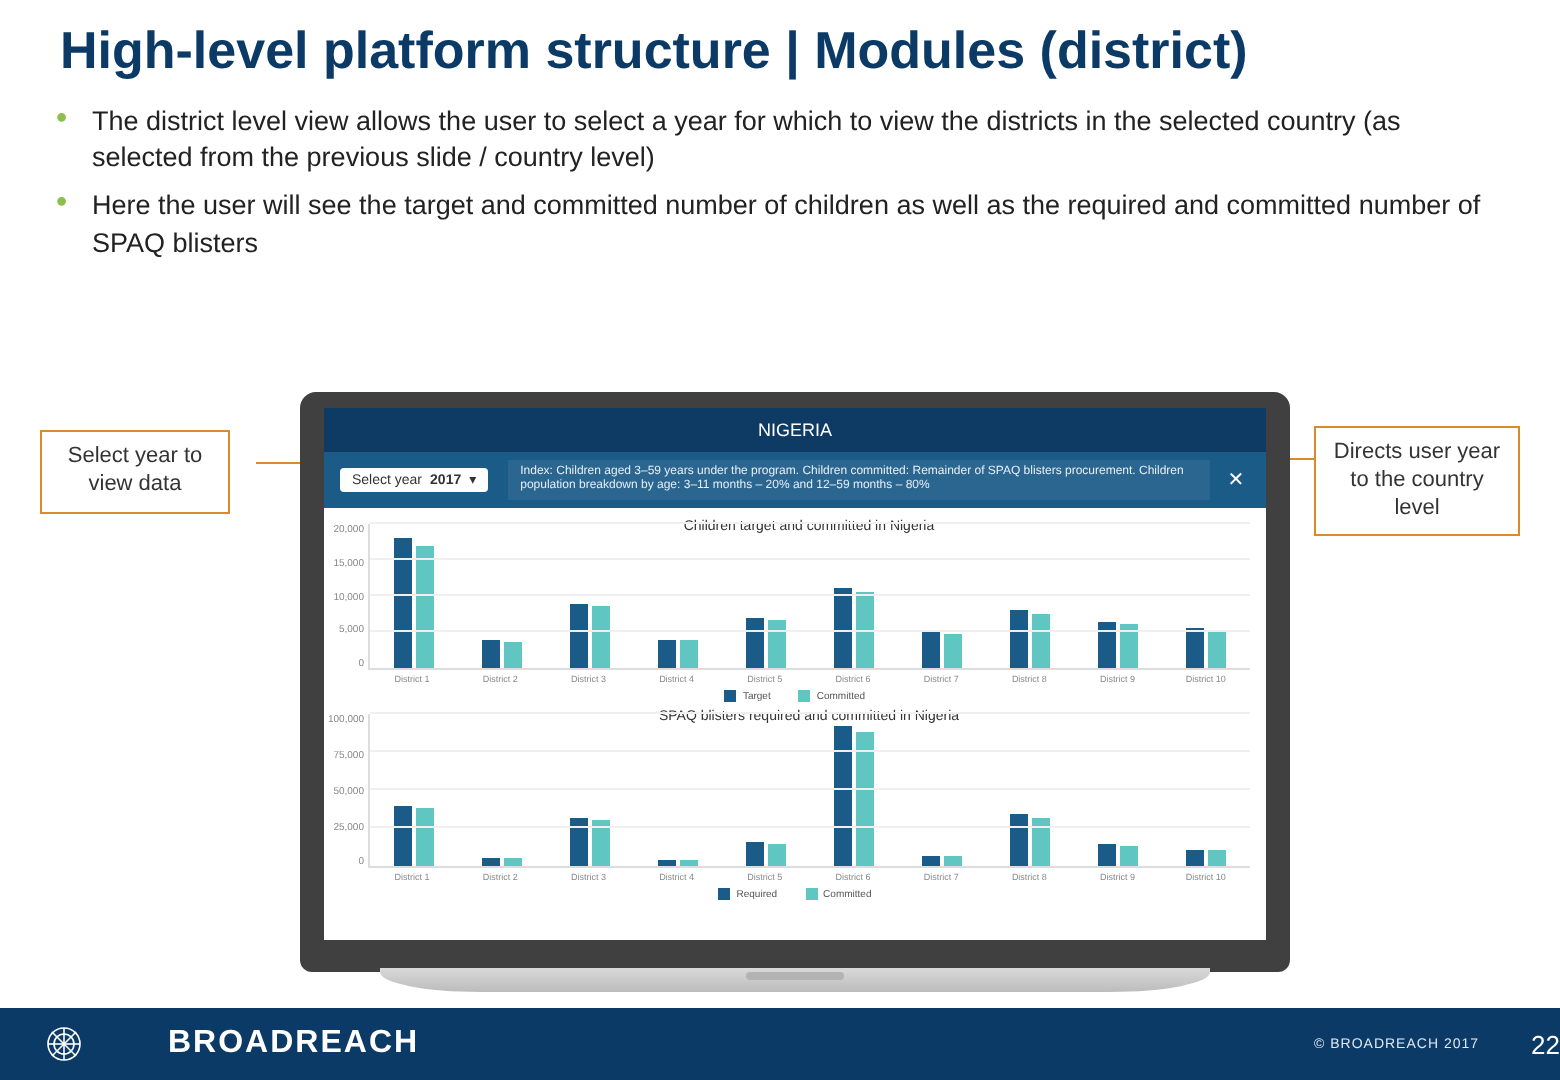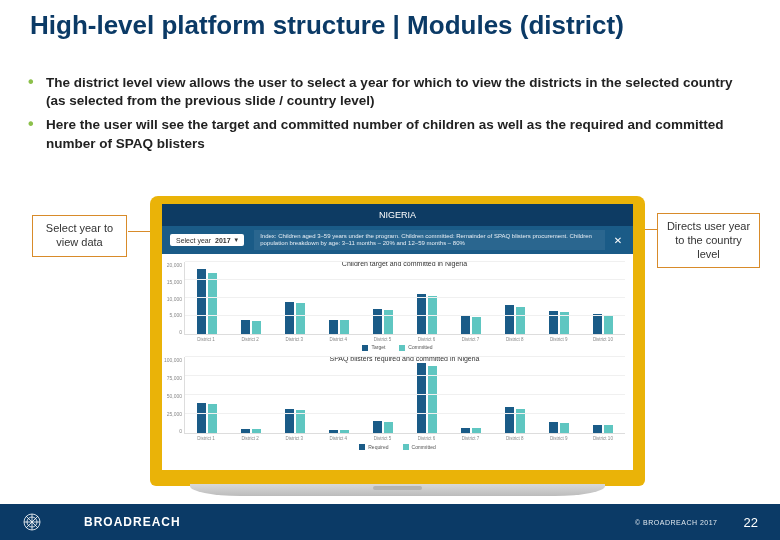--- a/index.html
+++ b/index.html
@@ -1,26 +1,26 @@
 <!DOCTYPE html>
 <html><head>
 <meta charset="utf-8">
 <style>
   * { box-sizing: border-box; margin: 0; padding: 0; }
   html, body { width: 780px; height: 540px; font-family: Arial, Helvetica, sans-serif; background: #fff; overflow: hidden; }
   .slide { position: relative; width: 780px; height: 540px; background: #fff; }
   .title { position: absolute; left: 30px; top: 10px; font-size: 26px; font-weight: bold; color: #0b3a66; }
-  .bullets { position: absolute; left: 28px; top: 74px; right: 30px; font-size: 13.5px; color: #222; line-height: 1.35; font-weight: bold; }
+  .bullets { position: absolute; left: 28px; top: 52px; right: 30px; font-size: 13.5px; color: #222; line-height: 1.35; }
   .bullets li { position: relative; list-style: none; padding-left: 18px; margin-bottom: 6px; }
   .bullets li::before { content: "•"; position: absolute; left: 0; top: 0; color: #8cc04b; font-size: 16px; line-height: 1; }
   .callout { position: absolute; border: 1px solid #d88b2a; background: #fff; font-size: 11px; color: #333; text-align: center; padding: 6px 6px; line-height: 1.25; width: 95px; }
-  .callout.left { left: 32px; top: 215px; }
+  .callout.left { left: 20px; top: 215px; }
   .callout.right { right: 20px; top: 213px; width: 103px; }
   .monitor { position: absolute; left: 150px; top: 196px; width: 495px; height: 290px; }
-  .bezel { position: absolute; inset: 0; background: #eab308; border-radius: 8px 8px 6px 6px; padding: 4px 12px 12px 12px; }
+  .bezel { position: absolute; inset: 0; background: #404040; border-radius: 8px 8px 6px 6px; padding: 4px 12px 12px 12px; }
   .screen { position: absolute; left: 12px; right: 12px; top: 8px; bottom: 16px; background: #f5f6f7; overflow: hidden; }
   .base { position: absolute; left: 40px; right: 40px; bottom: -10px; height: 12px; background: linear-gradient(#d9d9d9,#bcbcbc); border-radius: 0 0 50px 50px / 0 0 10px 10px; }
   .base::after { content:""; position:absolute; left:44%; right:44%; top:2px; height:4px; background:#b3b3b3; border-radius:2px; }
   .app-header { position: absolute; left:0; right:0; top:0; height:22px; background:#0d3b63; color:#fff; font-size:9px; display:flex; align-items:center; justify-content:center; }
   .app-sub { position: absolute; left:0; right:0; top:22px; height:28px; background:#1a5b87; color:#fff; font-size:7px; display:flex; align-items:center; }
   .select-year { display:flex; align-items:center; gap:4px; margin-left:8px; background:#fff; color:#333; font-size:7px; padding:2px 6px; border-radius:2px; }
   .note-box { margin-left:10px; flex:1; background:rgba(255,255,255,0.07); font-size:6px; color:#e7eef5; padding:3px 6px; line-height:1.1; }
   .close-x { width:18px; height:18px; margin:0 6px 0 4px; display:flex; align-items:center; justify-content:center; color:#fff; font-size:10px; }
   .annot-line { position: absolute; background: #d88b2a; }
   .annot-line.l1 { left: 128px; top: 231px; width: 78px; height: 1px; }
@@ -40,22 +40,22 @@
   .group { flex:1; display:flex; align-items:flex-end; justify-content:center; gap:2px; padding:0 3px; height:100%; }
   .bar { width:9px; }
   .bar.a { background:#1a5b87; }
   .bar.b { background:#5fc6c1; }
   .legend { position:absolute; left:0; right:0; bottom:-2px; display:flex; justify-content:center; gap:14px; font-size:5px; color:#555; }
   .legend .sw { display:inline-block; width:6px; height:6px; margin-right:3px; vertical-align:middle; }
   .footer { position:absolute; left:0; right:0; bottom:0; height:36px; background:#0b3a66; color:#fff; display:flex; align-items:center; }
   .logo-wrap { display:flex; align-items:center; margin-left:22px; gap:6px; }
   .logo-mark { width:20px; height:20px; position:relative; }
   .logo-mark svg { width:100%; height:100%; }
-  .logo-text { font-size:12px; letter-spacing:1px; font-weight:600; color:#fff;padding-left:36px; }
-  .footer-right { margin-left:auto; margin-right:22px; display:flex; align-items:center; gap:26px;justify-content:flex-end; }
+  .logo-text { font-size:16px; letter-spacing:1px; font-weight:600; color:#fff;padding-left:36px; }
+  .footer-right { margin-left:auto; display:flex; align-items:center; gap:26px;justify-content:flex-end; }
   .copyright { font-size:7px; letter-spacing:0.5px; color:#e0e8ef; }
   .pagenum { font-size:13px; color:#fff; }
   .chart-area .section { position:relative; }
 </style>
 </head>
 <body>
 
 <div class="slide">
   <div class="title">High-level platform structure | Modules (district)</div>
 

